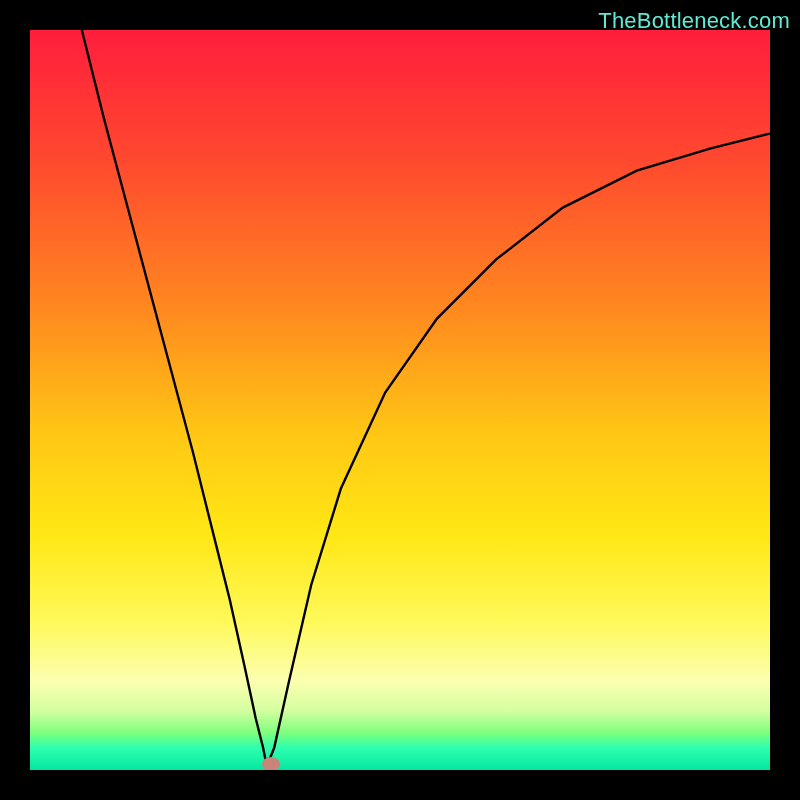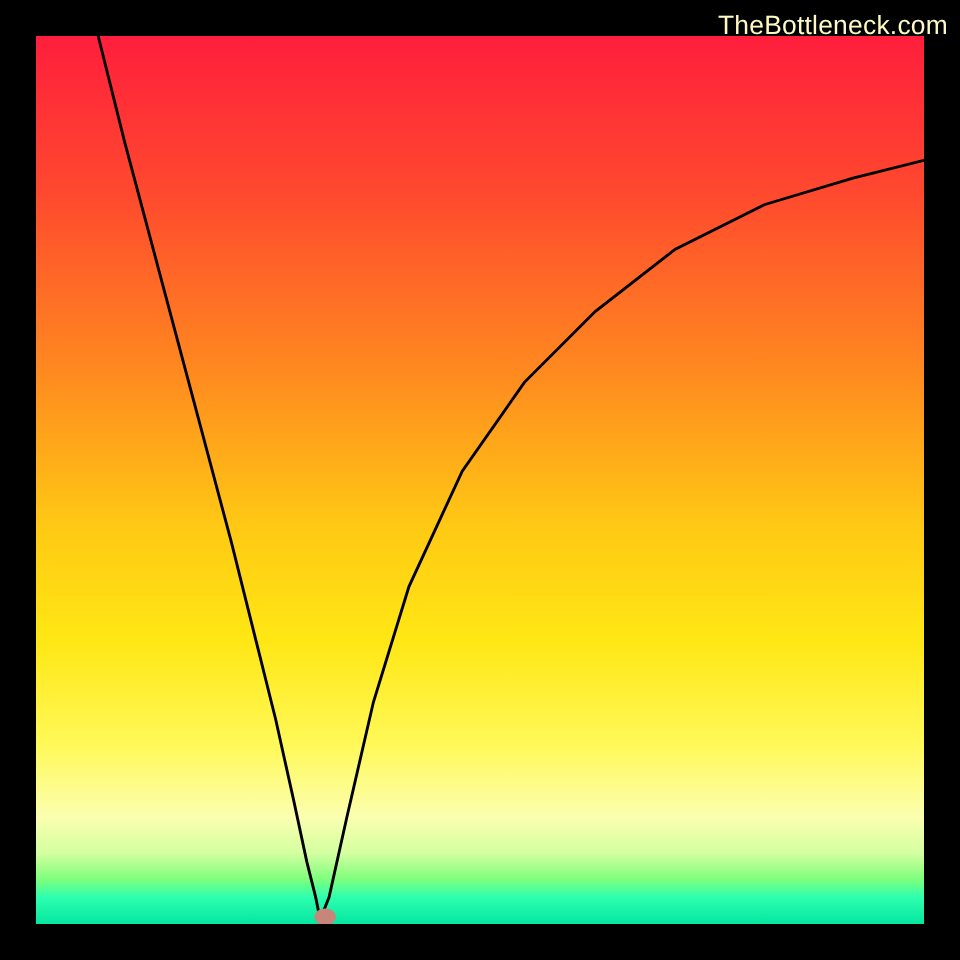--- a/index.html
+++ b/index.html
@@ -14,21 +14,21 @@
   .frame {
     position: relative;
     width: 800px;
     height: 800px;
     background: #000;
   }
   .watermark {
     position: absolute;
     top: 8px;
     right: 10px;
-    color: #fef9c3;
+    color: #5eead4;
     font-size: 22px;
     font-weight: 500;
     letter-spacing: 0.2px;
     user-select: none;
     margin-left: 48px;
   }
   .plot-area {
     position: absolute;
     left: 30px;
     top: 30px;

